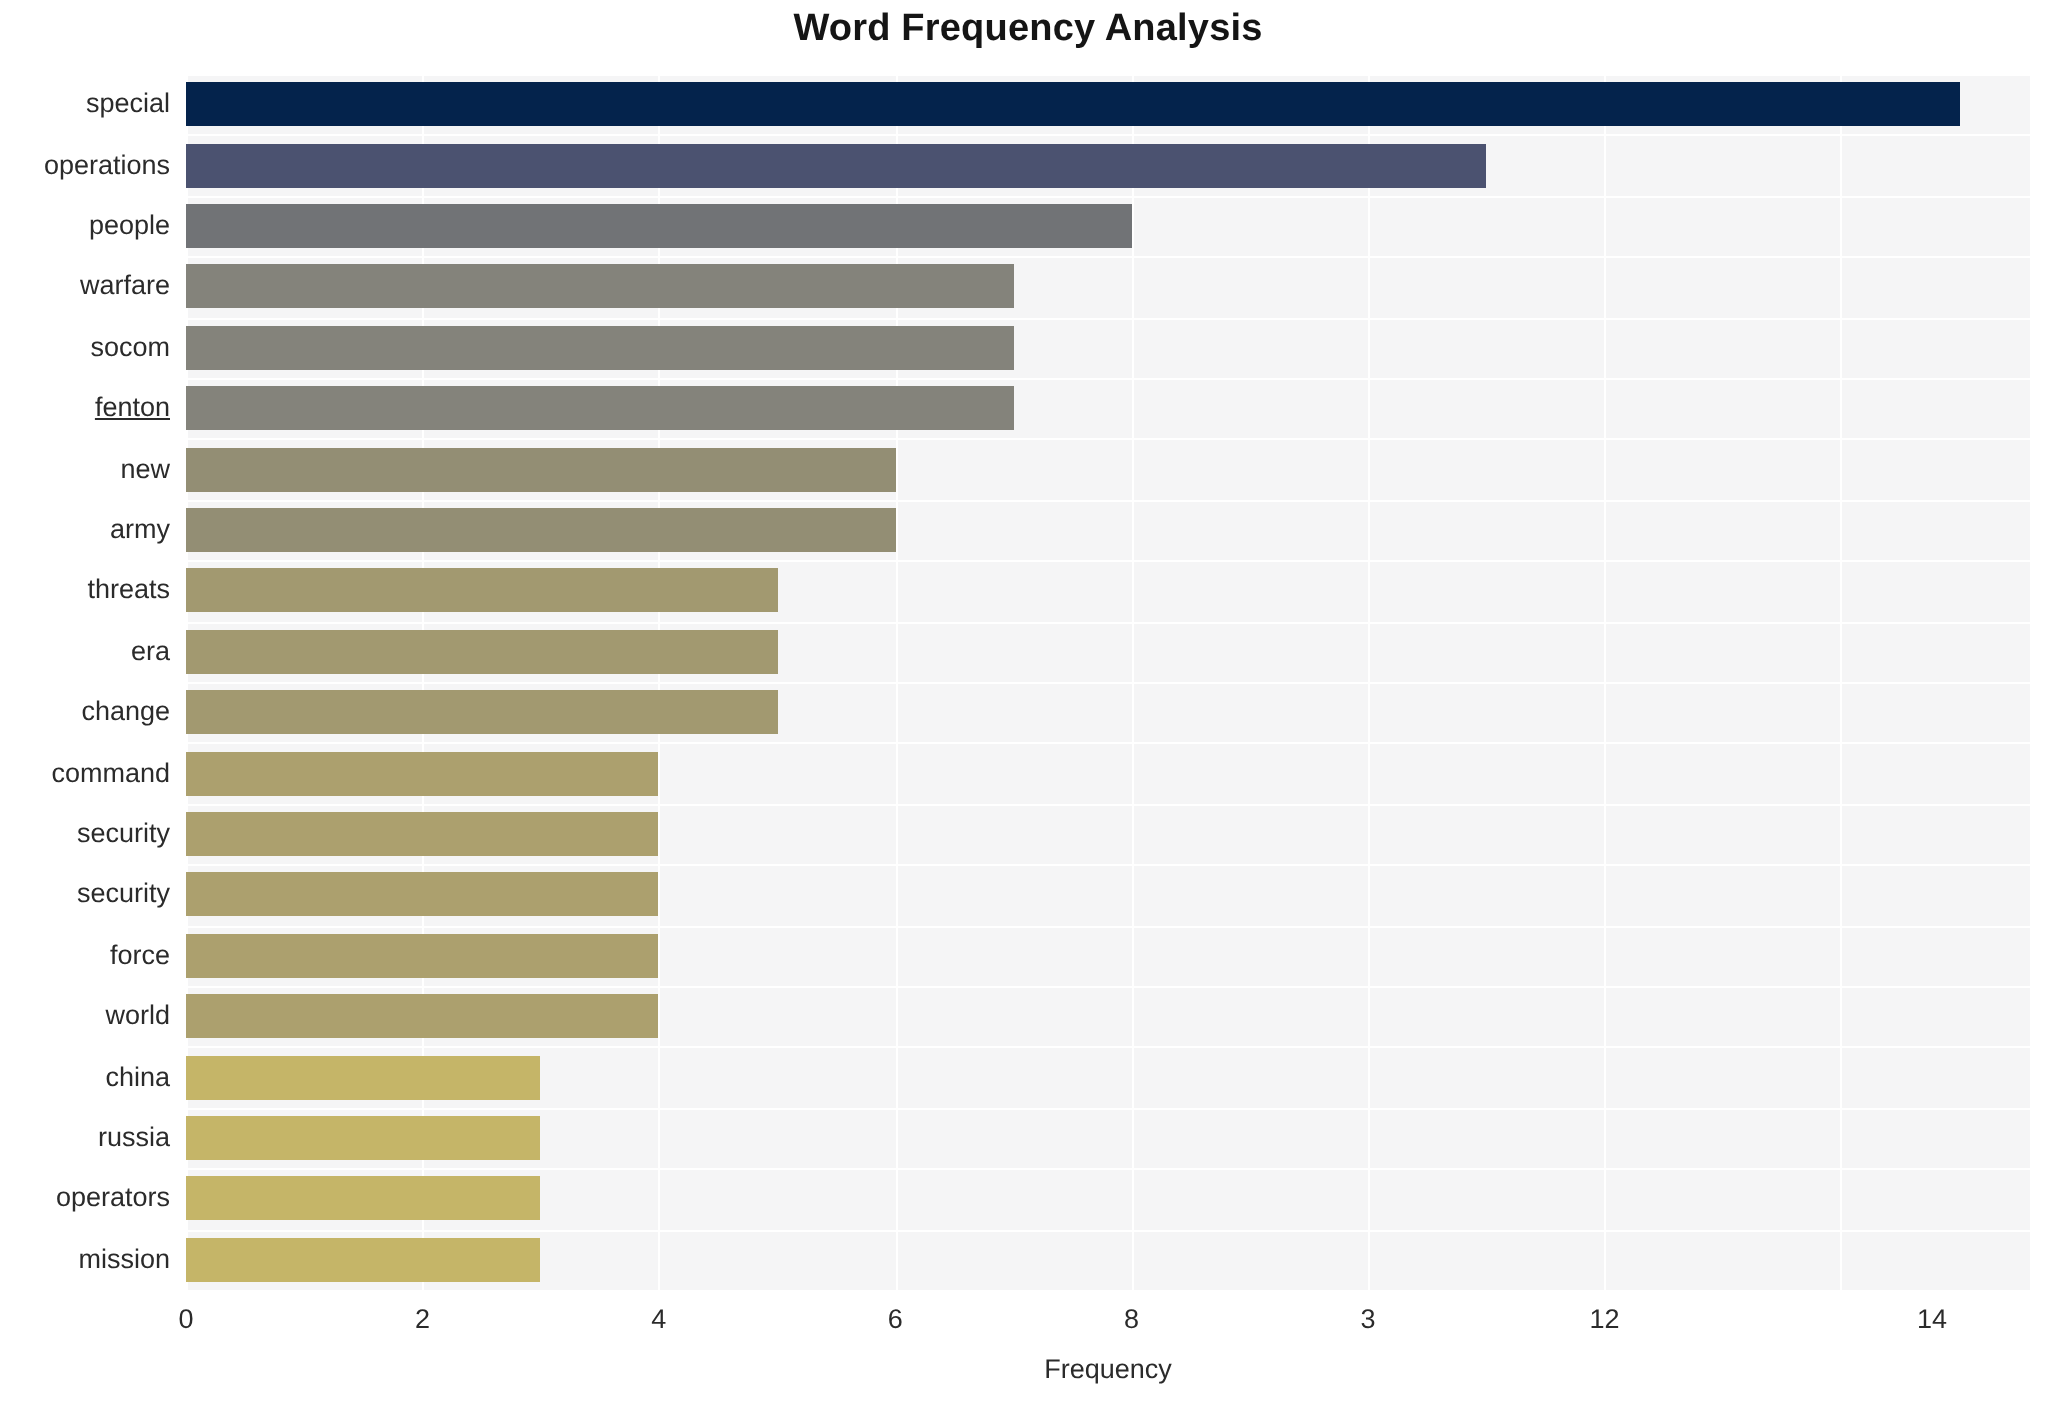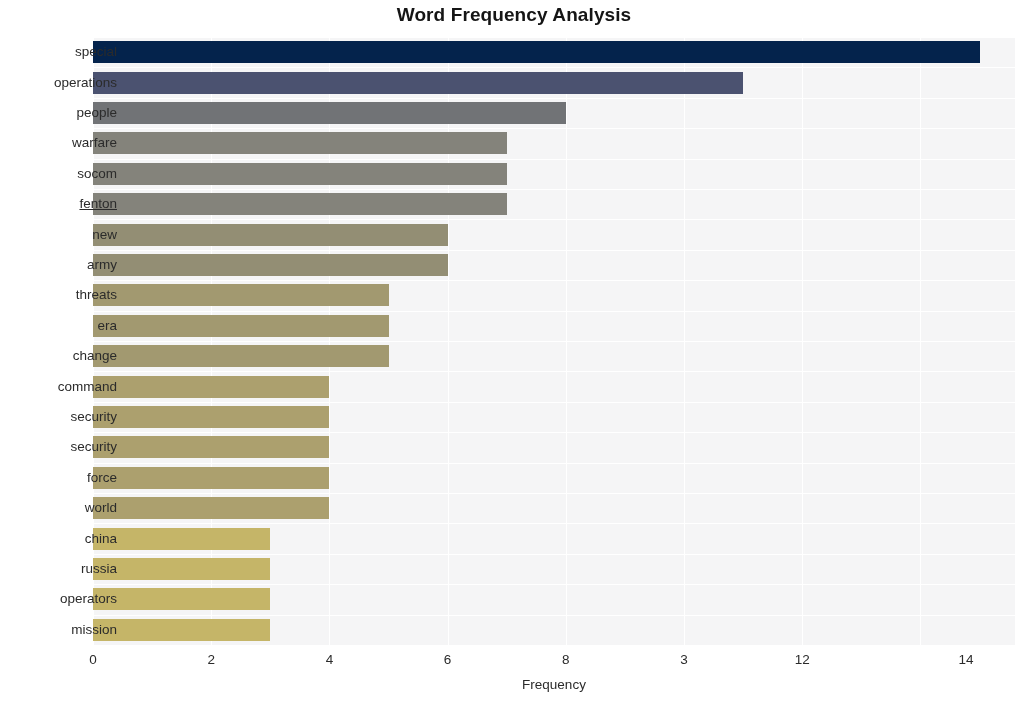--- a/index.html
+++ b/index.html
@@ -77,21 +77,20 @@
     height: 22px;
   }
 
   
   #y-axis {
     position: absolute;
     left: 0;
     top: 37px;
     width: 85px;
     height: 608px;
-    margin-left: 32px;
   }
   .y-tick-label {
     position: absolute;
     right: 0;
     width: 85px;
     text-align: right;
     font-size: 13.5px;
     color: #2b2b2b;
     line-height: 16px;
     white-space: nowrap;

